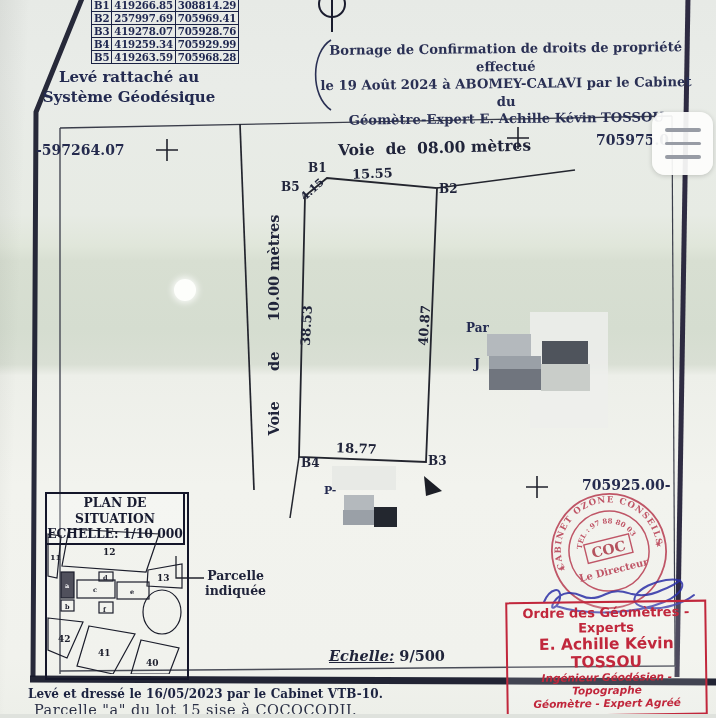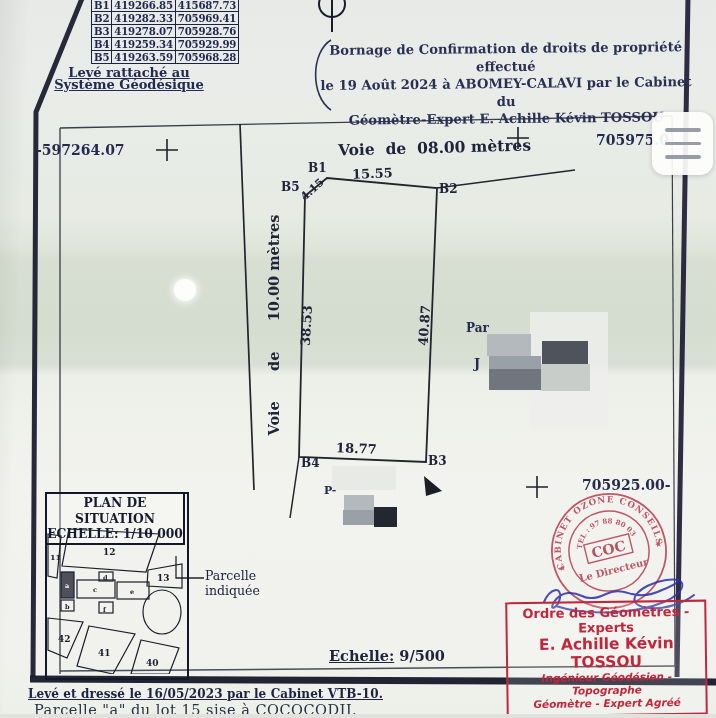--- a/index.html
+++ b/index.html
@@ -40,21 +40,21 @@
     transform:rotate(-0.8deg);}
   #stampbox .l1{font-size:13px;font-weight:bold;font-family:"DejaVu Sans",sans-serif;}
   #stampbox .l2{font-size:15.5px;font-weight:bold;font-family:"DejaVu Sans",sans-serif;}
   #stampbox .l3,#stampbox .l4{font-size:10.5px;font-weight:bold;font-style:italic;
     font-family:"DejaVu Sans",sans-serif;line-height:13px;}
   
   #menubtn{left:652px;top:112px;width:61px;height:63px;background:rgba(253,253,252,0.93);
     border-radius:13px;box-shadow:0 1px 5px rgba(0,0,0,0.18);cursor:pointer;
     display:flex;flex-direction:column;justify-content:center;align-items:center;gap:10px;}
   #menubtn i{display:block;width:36px;height:3.4px;border-radius:2px;background:#989ca5;}
-  #footer1{left:28px;top:687px;font-size:12px;font-weight:bold;color:#1c2340;letter-spacing:0.1px;text-decoration:underline;}
+  #footer1{left:28px;top:687px;font-size:12px;font-weight:bold;color:#1c2340;letter-spacing:0.1px;}
   #footer2{left:34px;top:702px;font-size:14.5px;color:#2a2f45;letter-spacing:0.5px;}
 </style>
 </head>
 <body>
 
 <div id="page">
 
   <svg class="abs" style="left:0;top:0" width="716" height="718" viewBox="0 0 716 718">
 
     <path d="M 83,-4 L 36,112 L 33,677" stroke="#16182a" stroke-width="5" fill="none" opacity="0.92"></path>
@@ -88,45 +88,45 @@
     <polygon points="424,476 442,491 426,496" fill="#1c1e26"></polygon>
 
     <path d="M 176,556 L 176,578 L 204,578" stroke="#23252e" stroke-width="1.3" fill="none"></path>
   </svg>
 
   <table id="coordtable" class="abs">
     <tbody>
         <tr>
           <td>B1</td>
           <td>419266.85</td>
-          <td>415687.73</td>
+          <td>308814.29</td>
         </tr>
     <tr>
           <td>B2</td>
-          <td>419282.33</td>
+          <td>257997.69</td>
           <td>705969.41</td>
         </tr>
     <tr>
           <td>B3</td>
           <td>419278.07</td>
           <td>705928.76</td>
         </tr>
     <tr>
           <td>B4</td>
           <td>419259.34</td>
           <td>705929.99</td>
         </tr>
     <tr>
           <td>B5</td>
           <td>419263.59</td>
           <td>705968.28</td>
         </tr>
   </tbody>
     </table>
-  <div class="abs c b ink" style="left:38px;top:67px;width:182px;font-size:13px;line-height:12px;text-decoration:underline;">
+  <div class="abs c b ink" style="left:38px;top:67px;width:182px;font-size:15px;line-height:20px;">
     <div>Levé rattaché au Système Géodésique</div>
   </div>
 
   <div id="hdr" class="abs c">
     <div>Bornage de Confirmation de droits de propriété effectué</div>
     <div><span>le </span><span class="xb">19 Août 2024</span><span> à ABOMEY-CALAVI par le Cabinet du</span></div>
     <div><span>Géomètre-Expert </span><span class="xb">E. Achille Kévin TOSSOU</span></div>
   </div>
 
   <div class="abs coordlab" style="left:36px;top:142px;">-597264.07</div>
@@ -195,27 +195,27 @@
     </g>
     <g font-size="6.5" font-weight="bold" fill="#1b1d2b">
       <text x="18" y="60" fill="#ffffff">a</text>
       <text x="18" y="81">b</text>
       <text x="46" y="64">c</text>
       <text x="56" y="52">d</text>
       <text x="83" y="66">e</text>
       <text x="56" y="84">f</text>
     </g>
   </svg>
-  <div class="abs" style="left:205px;top:568px;font-size:12.5px;line-height:15px;color:#20243a;font-weight:400;">
+  <div class="abs" style="left:205px;top:568px;font-size:12.5px;line-height:15px;color:#20243a;font-weight:700;text-align:center;">
     <div>Parcelle</div>
     <div>indiquée</div>
   </div>
 
   <div class="abs b" style="left:329px;top:647px;font-size:14.5px;color:#20243a;">
-    <span style="text-decoration:underline;">Echelle:</span><span> 9/500</span>
+    <span style="text-decoration:underline;font-style:italic;">Echelle:</span><span> 9/500</span>
   </div>
 
   <svg class="abs" style="left:546px;top:488px;" width="126" height="126" viewBox="-63 -63 126 126">
     <g transform="rotate(-14)" opacity="0.82">
       <defs>
         <path id="arcTop" d="M -45,16 A 48 48 0 1 1 45,16"></path>
         <path id="arcTel" d="M -26,-8 A 27 27 0 0 1 26,-8"></path>
       </defs>
       <circle cx="0" cy="0" r="57" stroke="#b5344a" stroke-width="1.8" fill="none"></circle>
       <circle cx="0" cy="0" r="40" stroke="#b5344a" stroke-width="1.5" fill="none"></circle>

